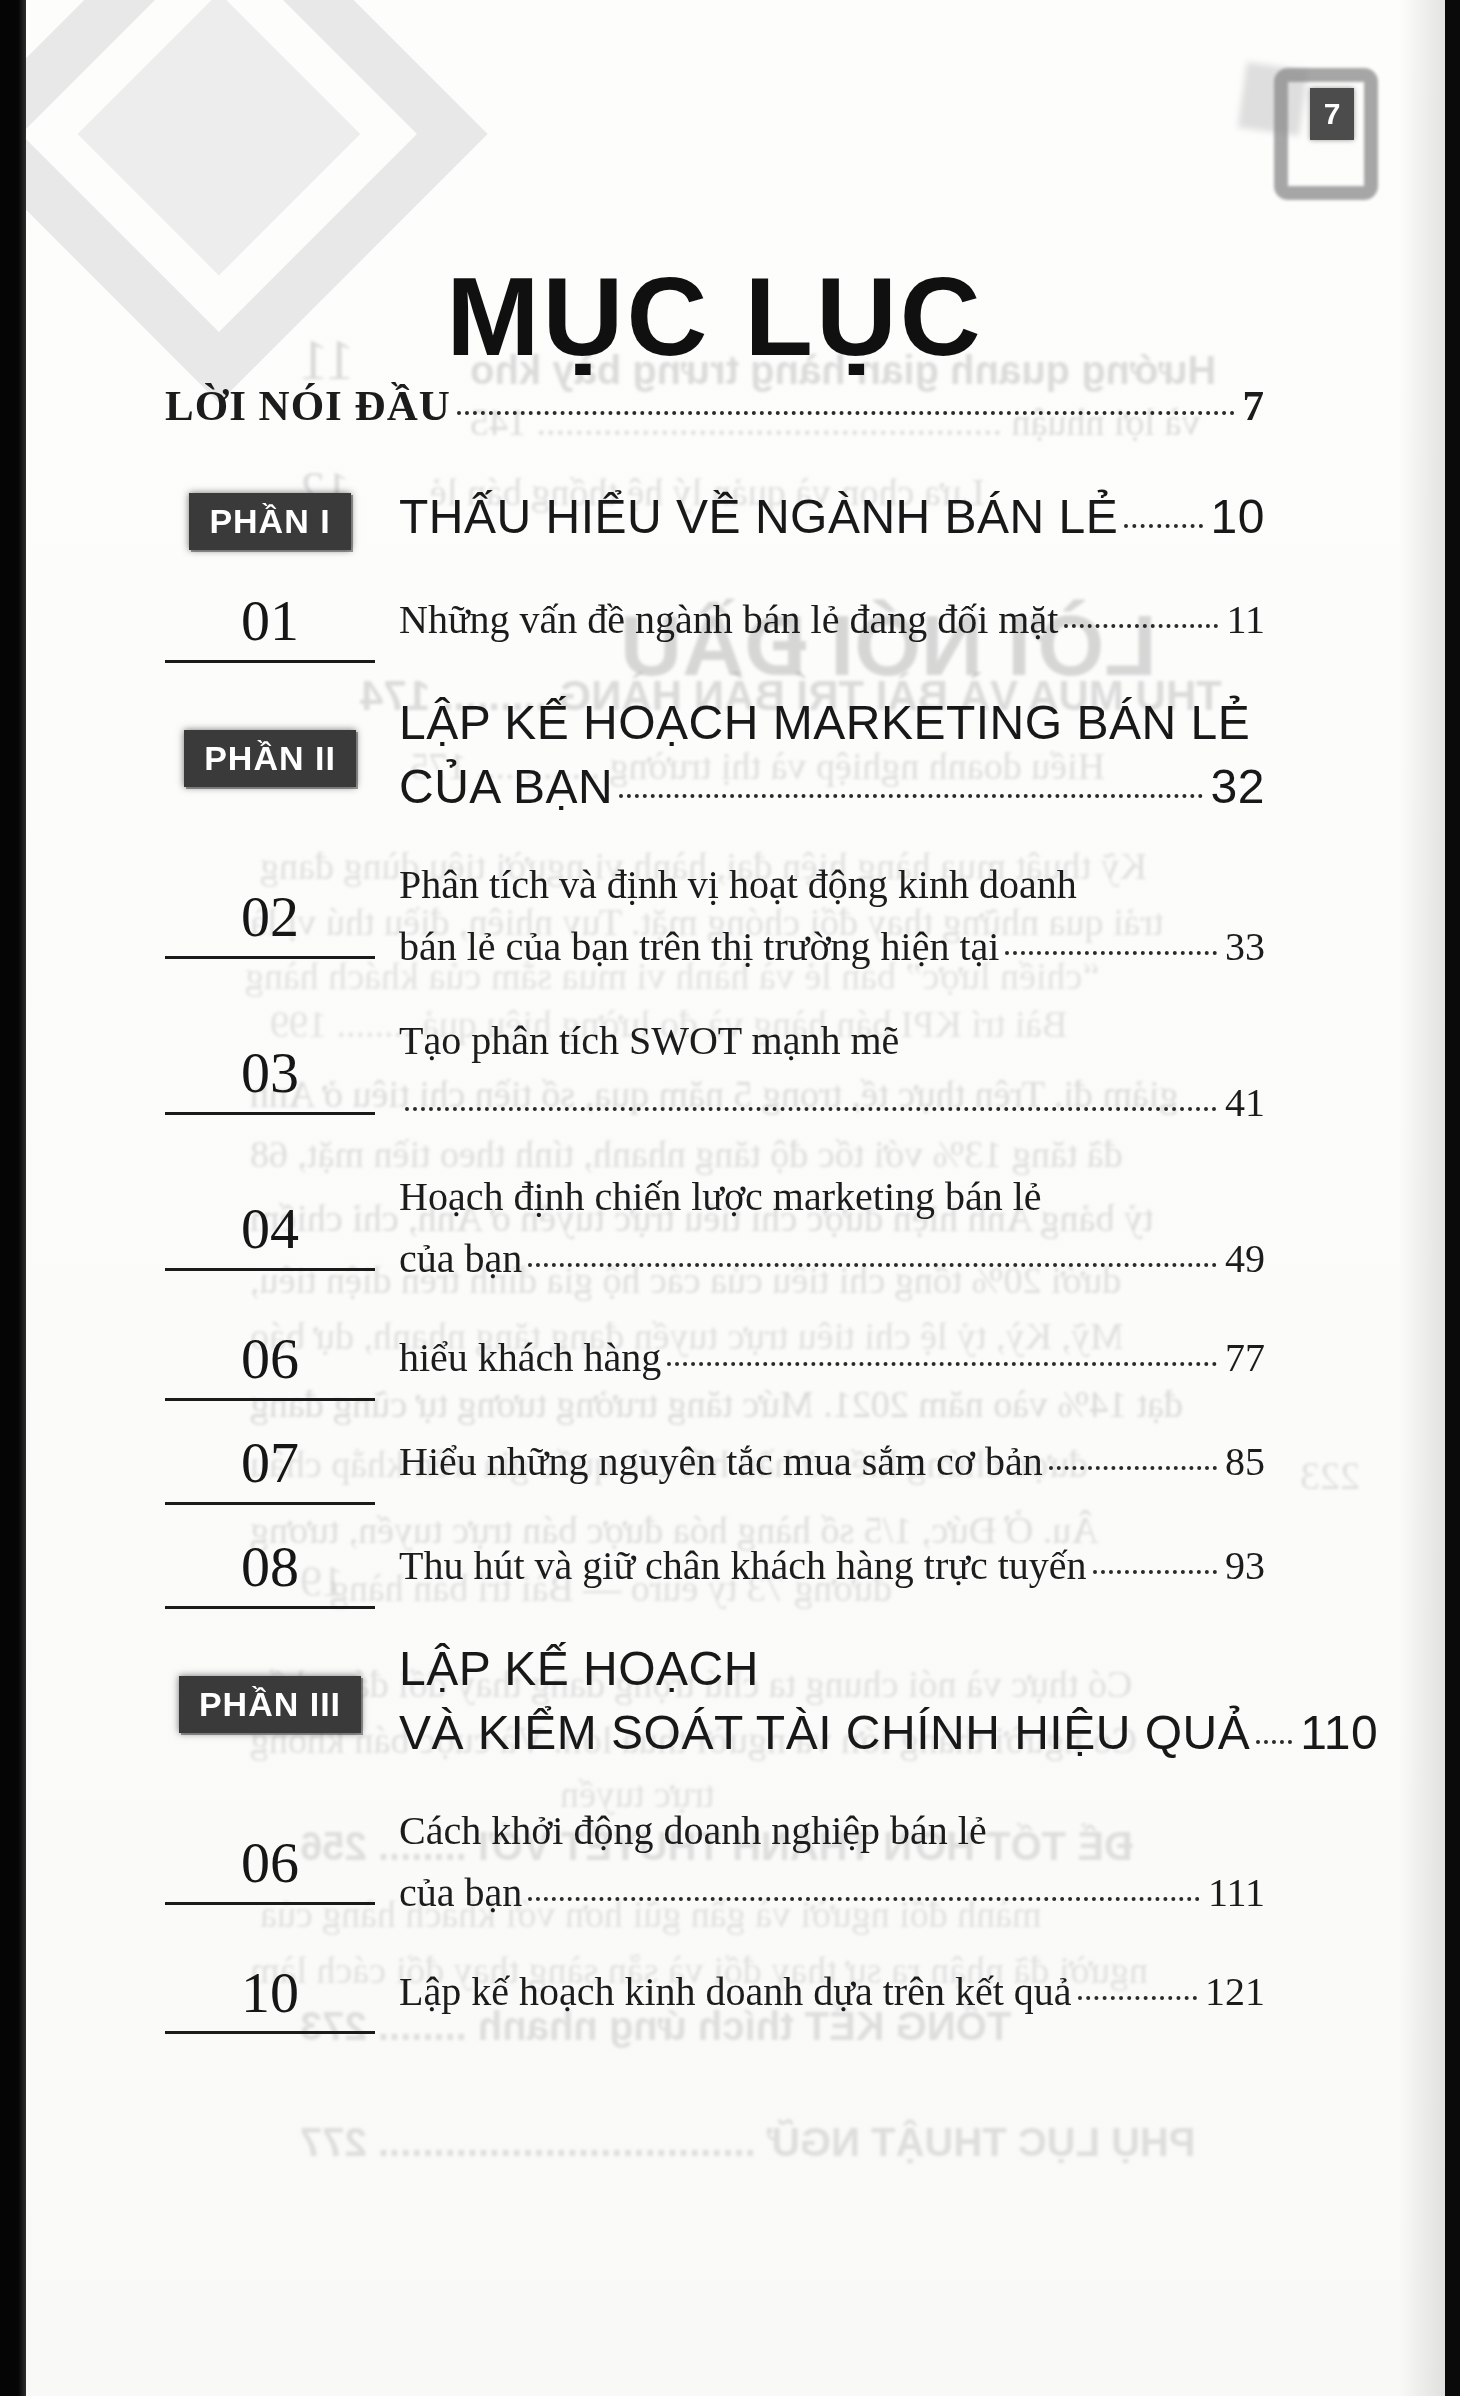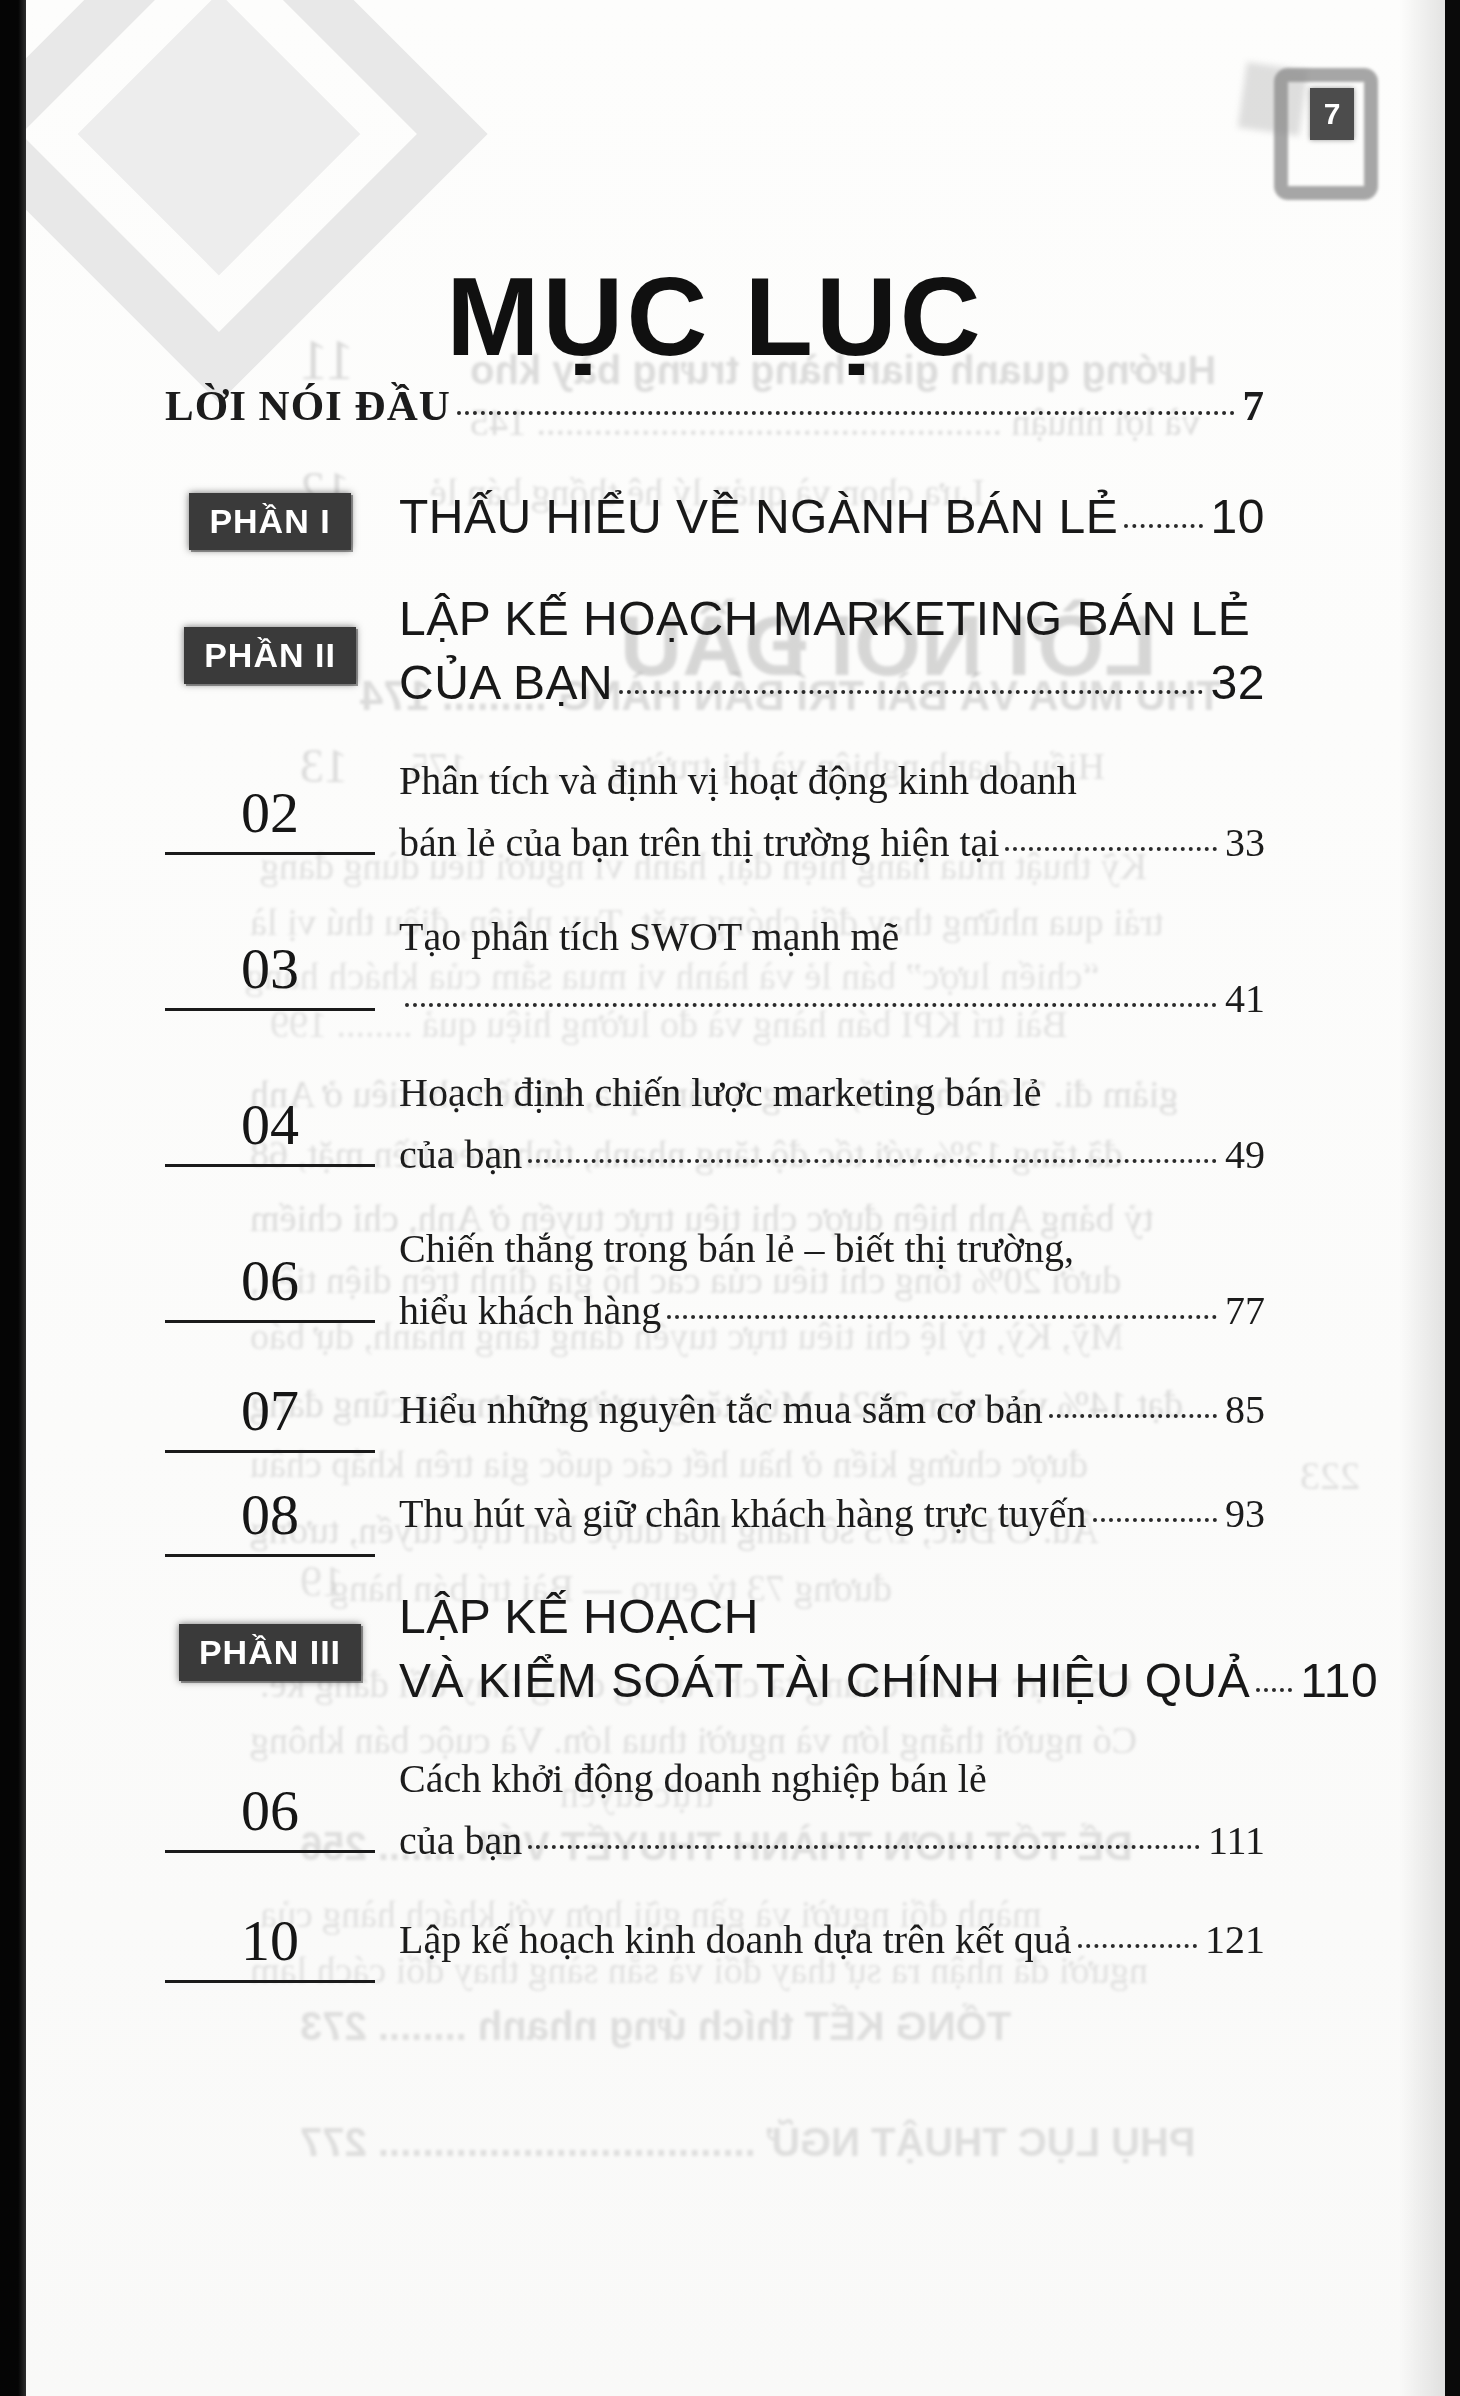--- a/index.html
+++ b/index.html
@@ -178,20 +178,32 @@
             <span class="badge">PHẦN I</span>
           </div>
           <div class="body">
             <div class="line">
               <span class="txt">THẤU HIỂU VỀ NGÀNH BÁN LẺ</span>
               <span class="dots"></span>
               <span class="pg">10</span>
             </div>
           </div>
         </div>
+        <div class="row chapter">
+          <div class="gutter">
+            <span class="chapnum">01</span>
+          </div>
+          <div class="body">
+            <div class="line">
+              <span class="txt">Những vấn đề ngành bán lẻ đang đối mặt</span>
+              <span class="dots"></span>
+              <span class="pg">11</span>
+            </div>
+          </div>
+        </div>
         <div class="row part">
           <div class="gutter">
             <span class="badge">PHẦN II</span>
           </div>
           <div class="body">
             <div class="line">
               <span class="txt">LẬP KẾ HOẠCH MARKETING BÁN LẺ</span>
             </div>
             <div class="line">
               <span class="txt">CỦA BẠN</span>
@@ -242,23 +254,20 @@
               <span class="dots"></span>
               <span class="pg">49</span>
             </div>
           </div>
         </div>
         <div class="row chapter">
           <div class="gutter">
             <span class="chapnum">06</span>
           </div>
           <div class="body">
-            <div class="line">
-              <span class="txt">Chiến thắng trong bán lẻ – biết thị trường,</span>
-            </div>
             <div class="line">
               <span class="txt">hiểu khách hàng</span>
               <span class="dots"></span>
               <span class="pg">77</span>
             </div>
           </div>
         </div>
         <div class="row chapter">
           <div class="gutter">
             <span class="chapnum">07</span>

